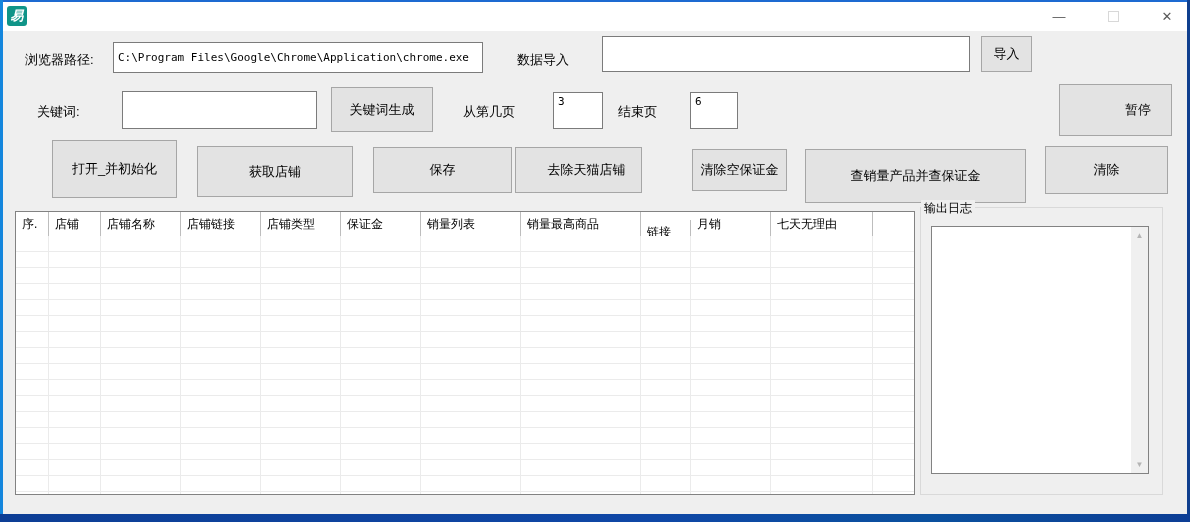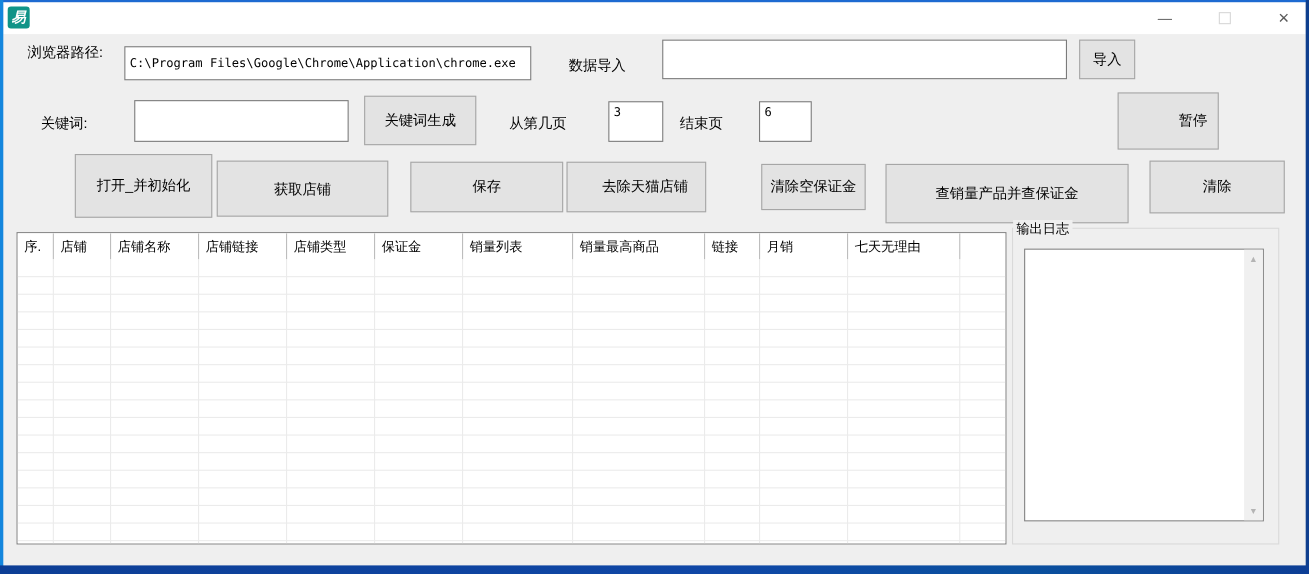--- a/index.html
+++ b/index.html
@@ -62,54 +62,54 @@
     <div class="app-logo">易</div>
     <div class="win-controls">
       <div class="wc-btn">—</div>
       <div class="wc-btn">
           <span class="wc-max-square"></span>
         </div>
       <div class="wc-btn">✕</div>
     </div>
   </div>
 
-  <div class="lbl" style="left:25px; top:39px;">浏览器路径:</div>
+  <div class="lbl" style="left:25px; top:51px;">浏览器路径:</div>
   <input class="tb" style="left: 113px; top: 42px; width: 370px; height: 31px;" value="C:\Program Files\Google\Chrome\Application\chrome.exe">
   <div class="lbl" style="left:517px; top:51px;">数据导入</div>
   <input class="tb" style="left: 602px; top: 36px; width: 368px; height: 36px;" value="">
   <div class="btn" style="left:981px; top:36px; width:51px; height:36px;">导入</div>
 
   <div class="lbl" style="left:37px; top:103px;">关键词:</div>
   <input class="tb" style="left: 122px; top: 91px; width: 195px; height: 38px;" value="">
   <div class="btn" style="left:331px; top:87px; width:102px; height:45px;">关键词生成</div>
   <div class="lbl" style="left:463px; top:103px;">从第几页</div>
   <input class="tb" style="left: 553px; top: 92px; width: 50px; height: 37px; padding-bottom: 20px;" value="3">
   <div class="lbl" style="left:618px; top:103px;">结束页</div>
   <input class="tb" style="left: 690px; top: 92px; width: 48px; height: 37px; padding-bottom: 20px;" value="6">
-  <div class="btn" style="left:1016px; top:84px; width:92px; height:52px;padding-left:45px;">暂停</div>
+  <div class="btn" style="left:1059px; top:84px; width:113px; height:52px;padding-left:45px;">暂停</div>
 
-  <div class="btn" style="left:52px;  top:140px; width:125px; height:58px;margin-left:16px;">打开_并初始化</div>
+  <div class="btn" style="left:52px;  top:140px; width:125px; height:58px;">打开_并初始化</div>
   <div class="btn" style="left:197px; top:146px; width:156px; height:51px;">获取店铺</div>
   <div class="btn" style="left:373px; top:147px; width:139px; height:46px;">保存</div>
   <div class="btn" style="left:515px; top:147px; width:127px; height:46px;padding-left:16px;">去除天猫店铺</div>
   <div class="btn" style="left:692px; top:149px; width:95px;  height:42px;">清除空保证金</div>
   <div class="btn" style="left:805px; top:149px; width:221px; height:54px;">查销量产品并查保证金</div>
   <div class="btn" style="left:1045px; top:146px; width:123px; height:48px;">清除</div>
 
   <div class="table">
     <div class="thead">
         <div class="hcell" style="width: 33px;">序.</div>
         <div class="hcell" style="width: 52px;">店铺</div>
         <div class="hcell" style="width: 80px;">店铺名称</div>
         <div class="hcell" style="width: 80px;">店铺链接</div>
         <div class="hcell" style="width: 80px;">店铺类型</div>
         <div class="hcell" style="width: 80px;">保证金</div>
         <div class="hcell" style="width: 100px;">销量列表</div>
         <div class="hcell" style="width: 120px;">销量最高商品</div>
-        <div class="hcell" style="width: 50px;">链接</div>
+        <div class="hcell" style="width: 50px; margin-top: 8px;">链接</div>
         <div class="hcell" style="width: 80px;">月销</div>
         <div class="hcell" style="width: 102px;">七天无理由</div>
         <div class="hcell" style="width: 41px;"></div>
       </div>
     <div class="tbody">
         <div class="trow"></div>
         <div class="trow"></div>
         <div class="trow"></div>
         <div class="trow"></div>
         <div class="trow"></div>

